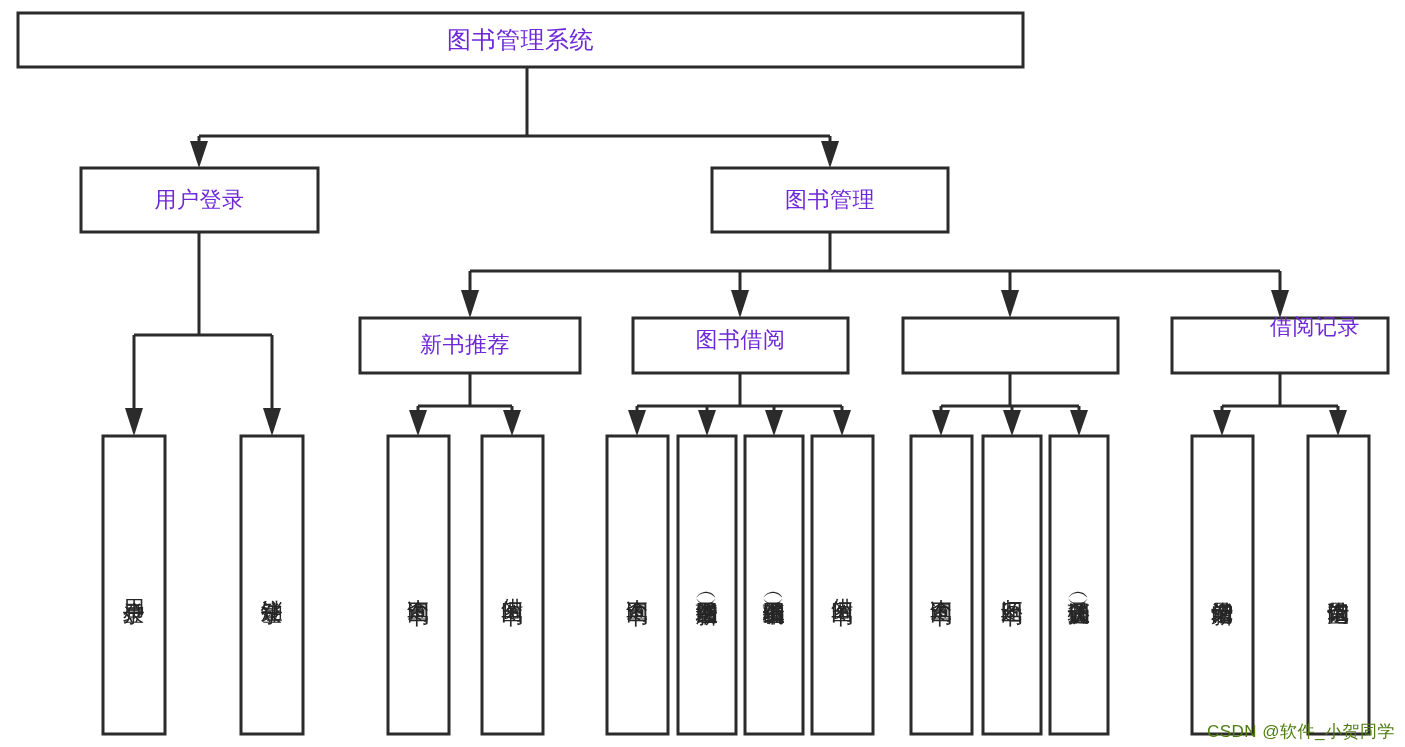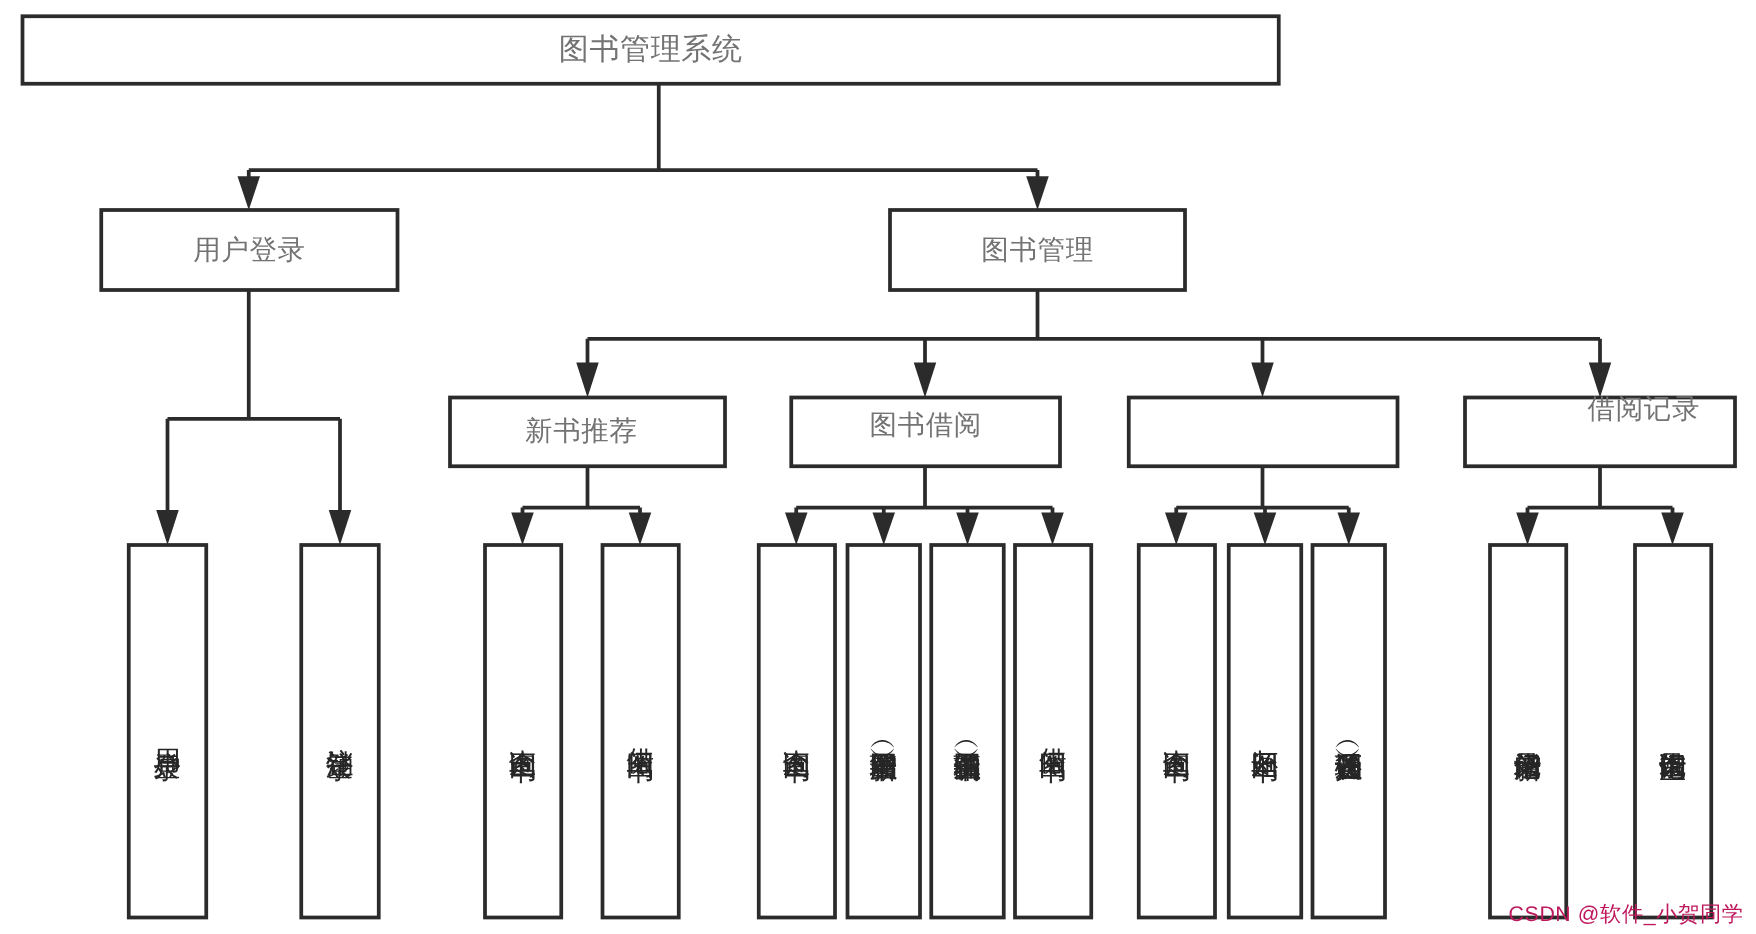--- a/index.html
+++ b/index.html
@@ -40,21 +40,21 @@
   }
   .arrow-head {
     fill: #2b2b2b;
     stroke: none;
   }
   .node-label-h {
     position: absolute;
     display: flex;
     align-items: center;
     justify-content: center;
-    color: #737373;
+    color: #6d28d9;
     font-size: 22px;
     line-height: 1.2;
     letter-spacing: 0.5px;
     white-space: nowrap;
     pointer-events: none;
   }
   .node-label-v {
     position: absolute;
     display: flex;
     align-items: center;
@@ -65,21 +65,21 @@
     writing-mode: vertical-rl;
     text-orientation: upright;
     letter-spacing: 2px;
     white-space: nowrap;
     pointer-events: none;
   }
   .watermark {
     position: absolute;
     right: 10px;
     bottom: 4px;
-    color: #be185d;
+    color: #4d7c0f;
     font-size: 17px;
     letter-spacing: 0.5px;
     white-space: nowrap;
   }
 </style>
 </head>
 <body>
 
 <div id="diagram-root">
 

